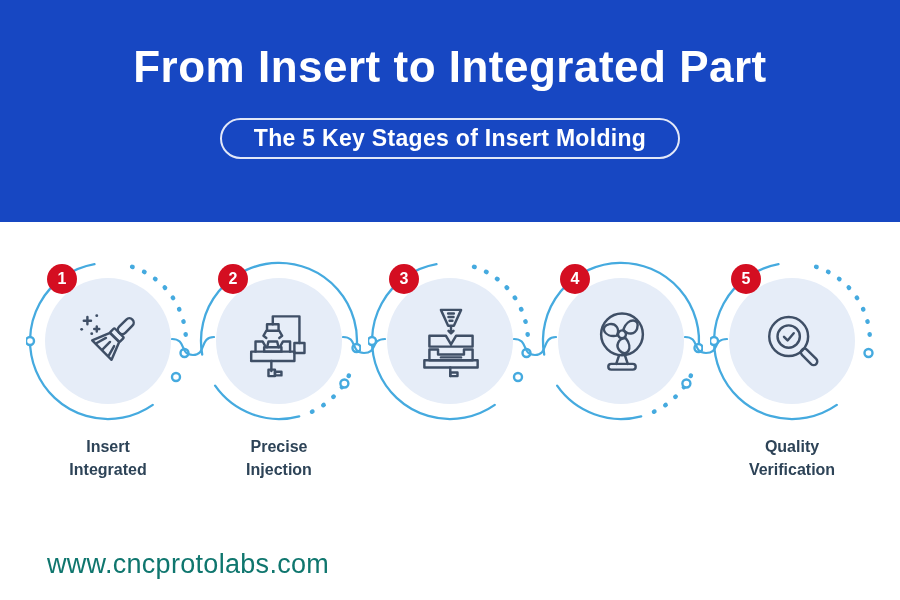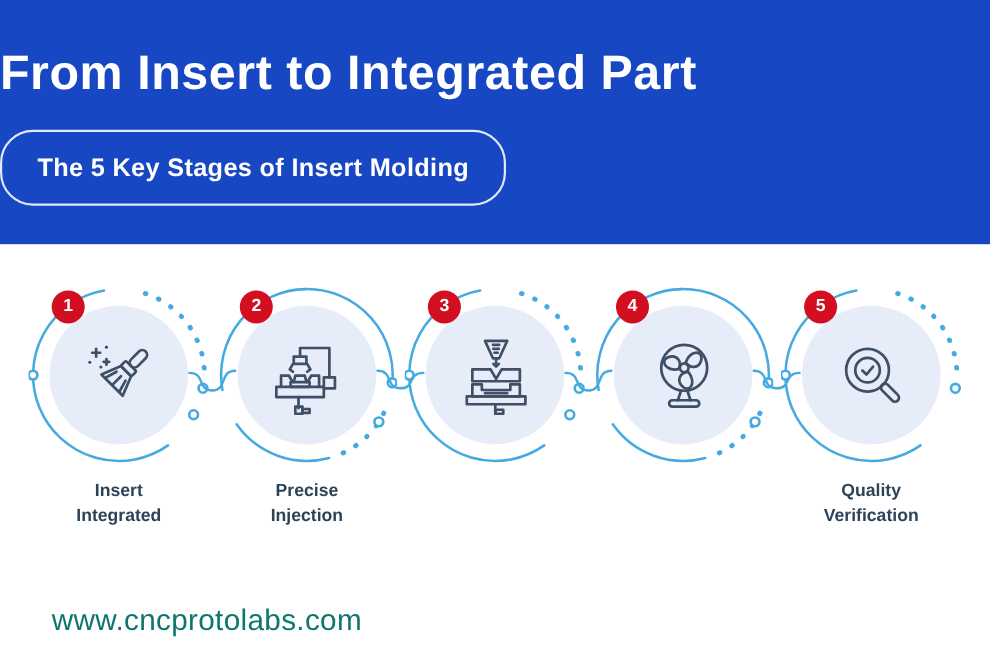--- a/index.html
+++ b/index.html
@@ -1,22 +1,22 @@
 <!DOCTYPE html>
 <html><head>
 <meta charset="utf-8">
 <style>
   html,body{margin:0;padding:0;}
   body{font-family:"Liberation Sans", sans-serif; background:#ffffff;}
   .canvas{position:relative;width:900px;height:600px;background:#ffffff;overflow:hidden;}
 
   
-  .header{position:absolute;top:0;left:0;width:900px;height:222px;background:#1747c2;text-align:left;}
+  .header{position:absolute;top:0;left:0;width:900px;height:222px;background:#1747c2;text-align:center;}
   .header-title{margin:0;padding-top:42px;color:#ffffff;font-size:44px;font-weight:800;letter-spacing:0.5px;}
-  .subtitle-pill{display:inline-block;margin-top:26px;padding:19px 32px;border:2px solid rgba(255,255,255,0.88);
+  .subtitle-pill{display:inline-block;margin-top:26px;padding:5px 32px;border:2px solid rgba(255,255,255,0.88);
     border-radius:30px;color:#ffffff;font-size:23px;font-weight:600;letter-spacing:0.3px;}
 
   
   .stages{position:absolute;top:255px;left:26px;width:848px;display:flex;justify-content:space-between;}
   .stage{width:164px;text-align:center;position:relative;}
   .stage-graphic{position:relative;width:164px;height:170px;}
   .stage-badge{position:absolute;left:21px;top:9px;width:30px;height:30px;border-radius:50%;
     background:#d40e21;color:#ffffff;font-size:16px;font-weight:700;line-height:30px;text-align:center;z-index:3;}
   .stage-label{margin-top:11px;font-size:16px;font-weight:700;color:#2d4357;line-height:1.42;}
 

